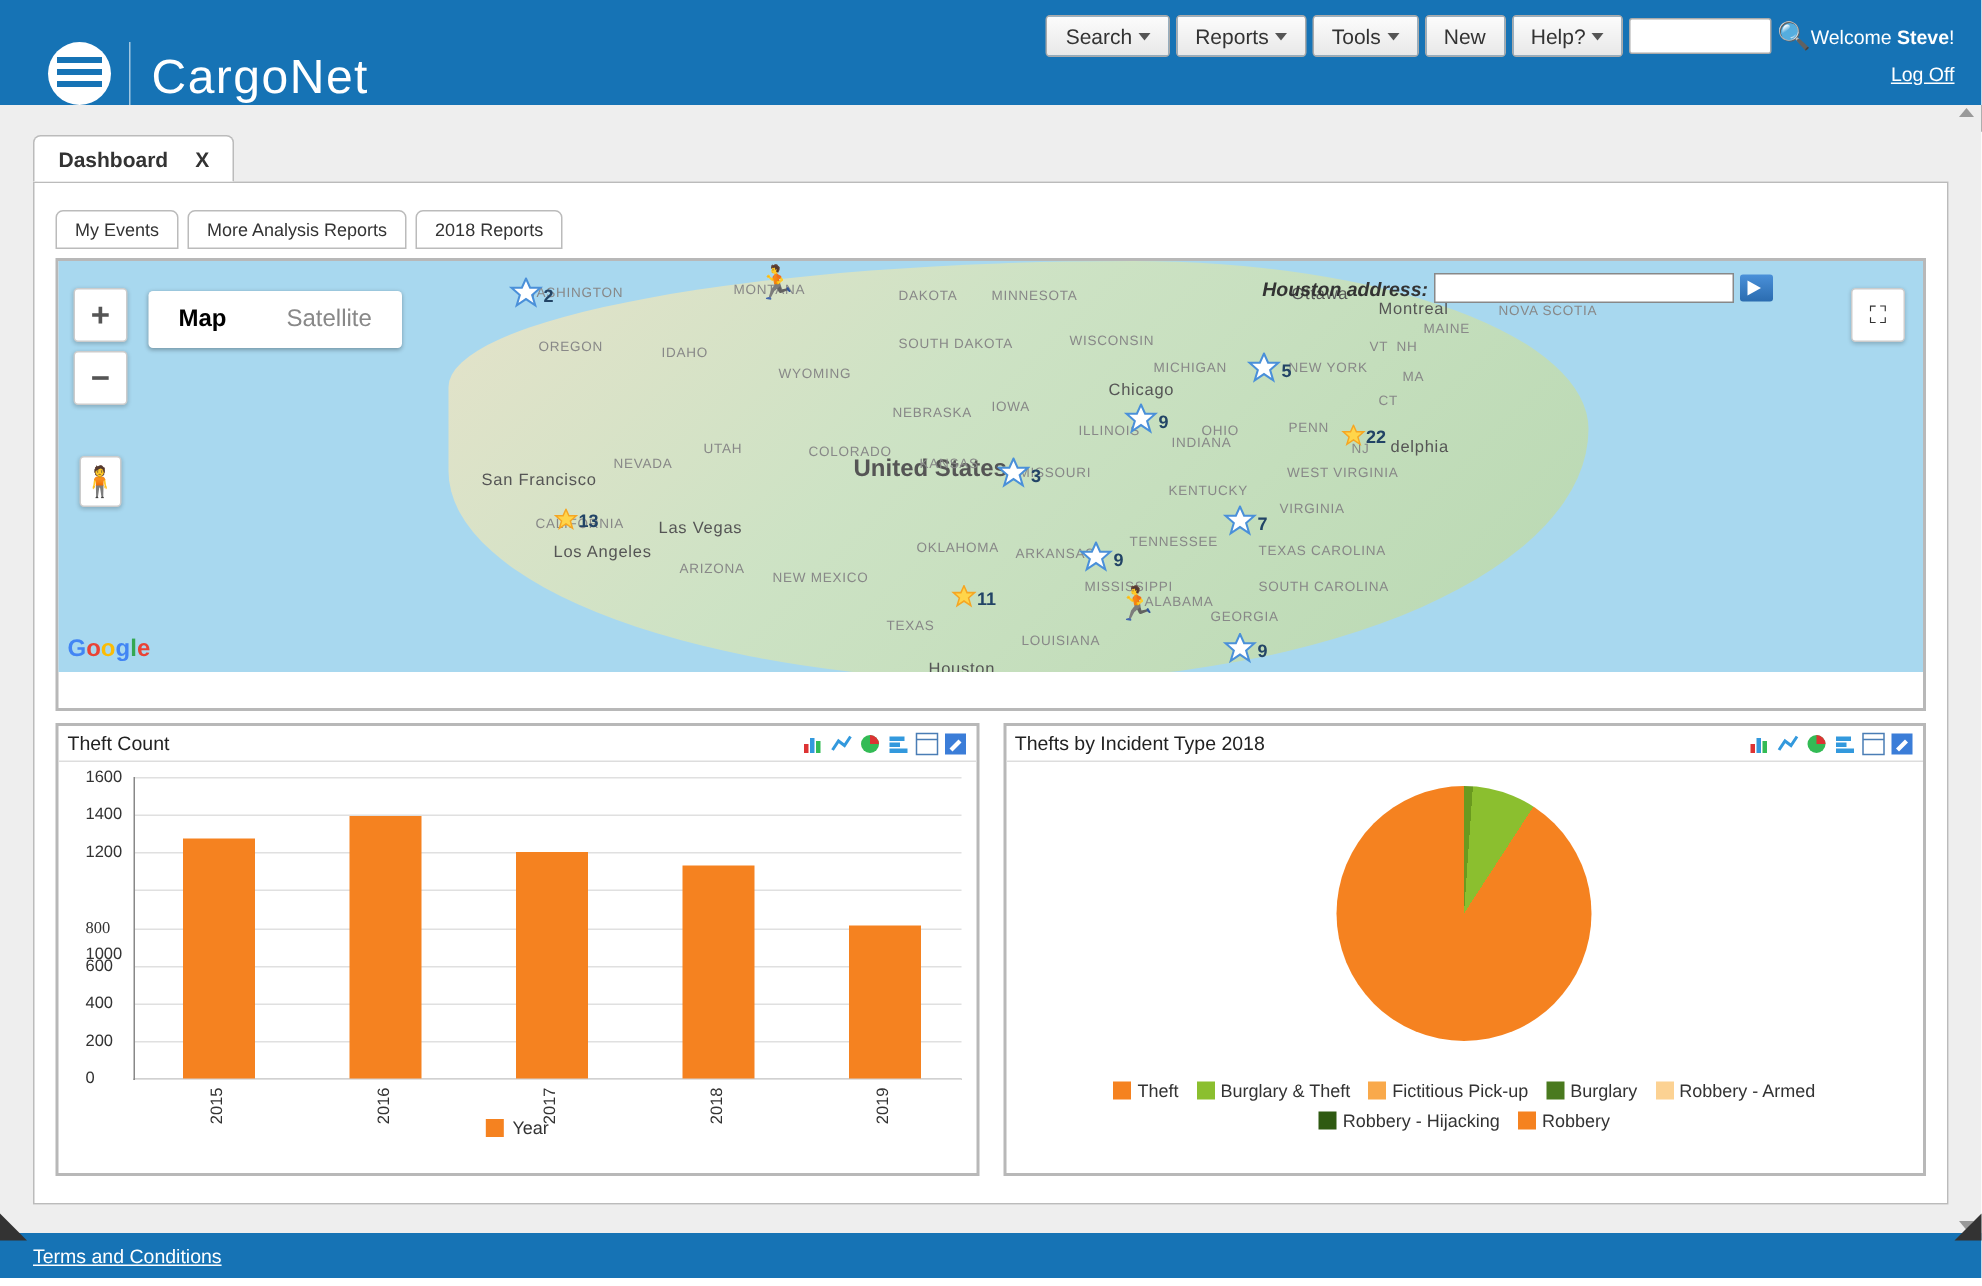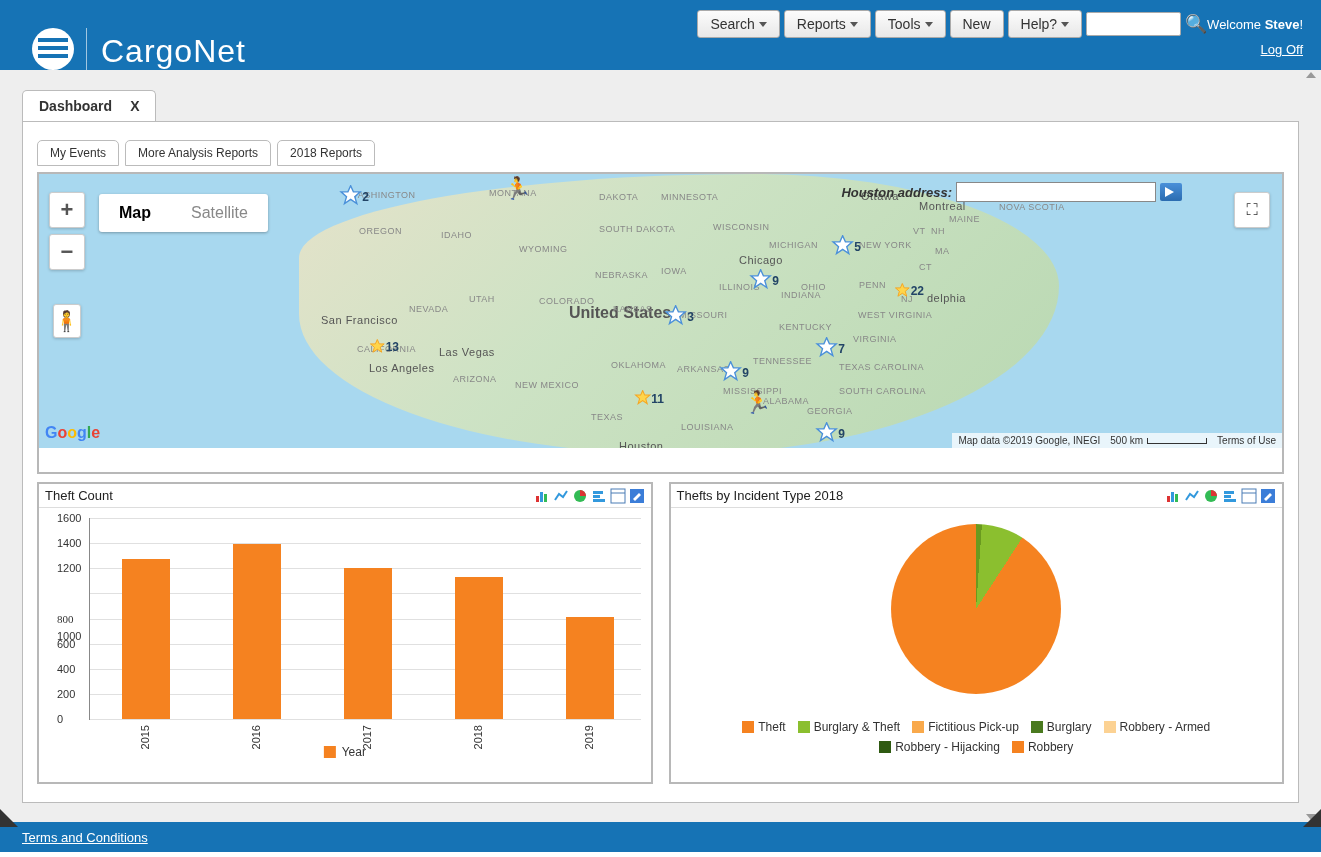--- a/index.html
+++ b/index.html
@@ -278,28 +278,20 @@
             <div class="marker" style="left: 776px; top: 245px;">
               <svg viewBox="0 0 34 34">
                 <polygon points="17,1 21,10 31,10 23,17 26,27 17,21 8,27 11,17 3,10 13,10" fill="#fff" stroke="#4a90d9" stroke-width="2"></polygon>
               </svg>
               <span>9</span>
             </div>
           </div>
         <div class="runner" style="left:465px; top:2px;">🏃</div>
         <div class="runner" style="left:705px; top:216px;">🏃</div>
         <div class="google-logo"><span>G</span><span>o</span><span>o</span><span>g</span><span>l</span><span>e</span></div>
-        <div class="map-attrib">
-          <span>Map data ©2019 Google, INEGI</span>
-          <span style="display:flex;align-items:center;gap:4px;">
-              <span>500 km</span>
-              <span class="scalebar"></span>
-            </span>
-          <span>Terms of Use</span>
-        </div>
       </div>
     </div>
 
     <div class="widget-row">
       <div class="widget chart-widget">
         <div class="widget-title">Theft Count</div>
         <div class="widget-icons">
           <svg class="wicon" viewBox="0 0 16 16">
               <rect x="2" y="8" width="3" height="6" fill="#d33"></rect>
               <rect x="6" y="4" width="3" height="10" fill="#39d"></rect>

